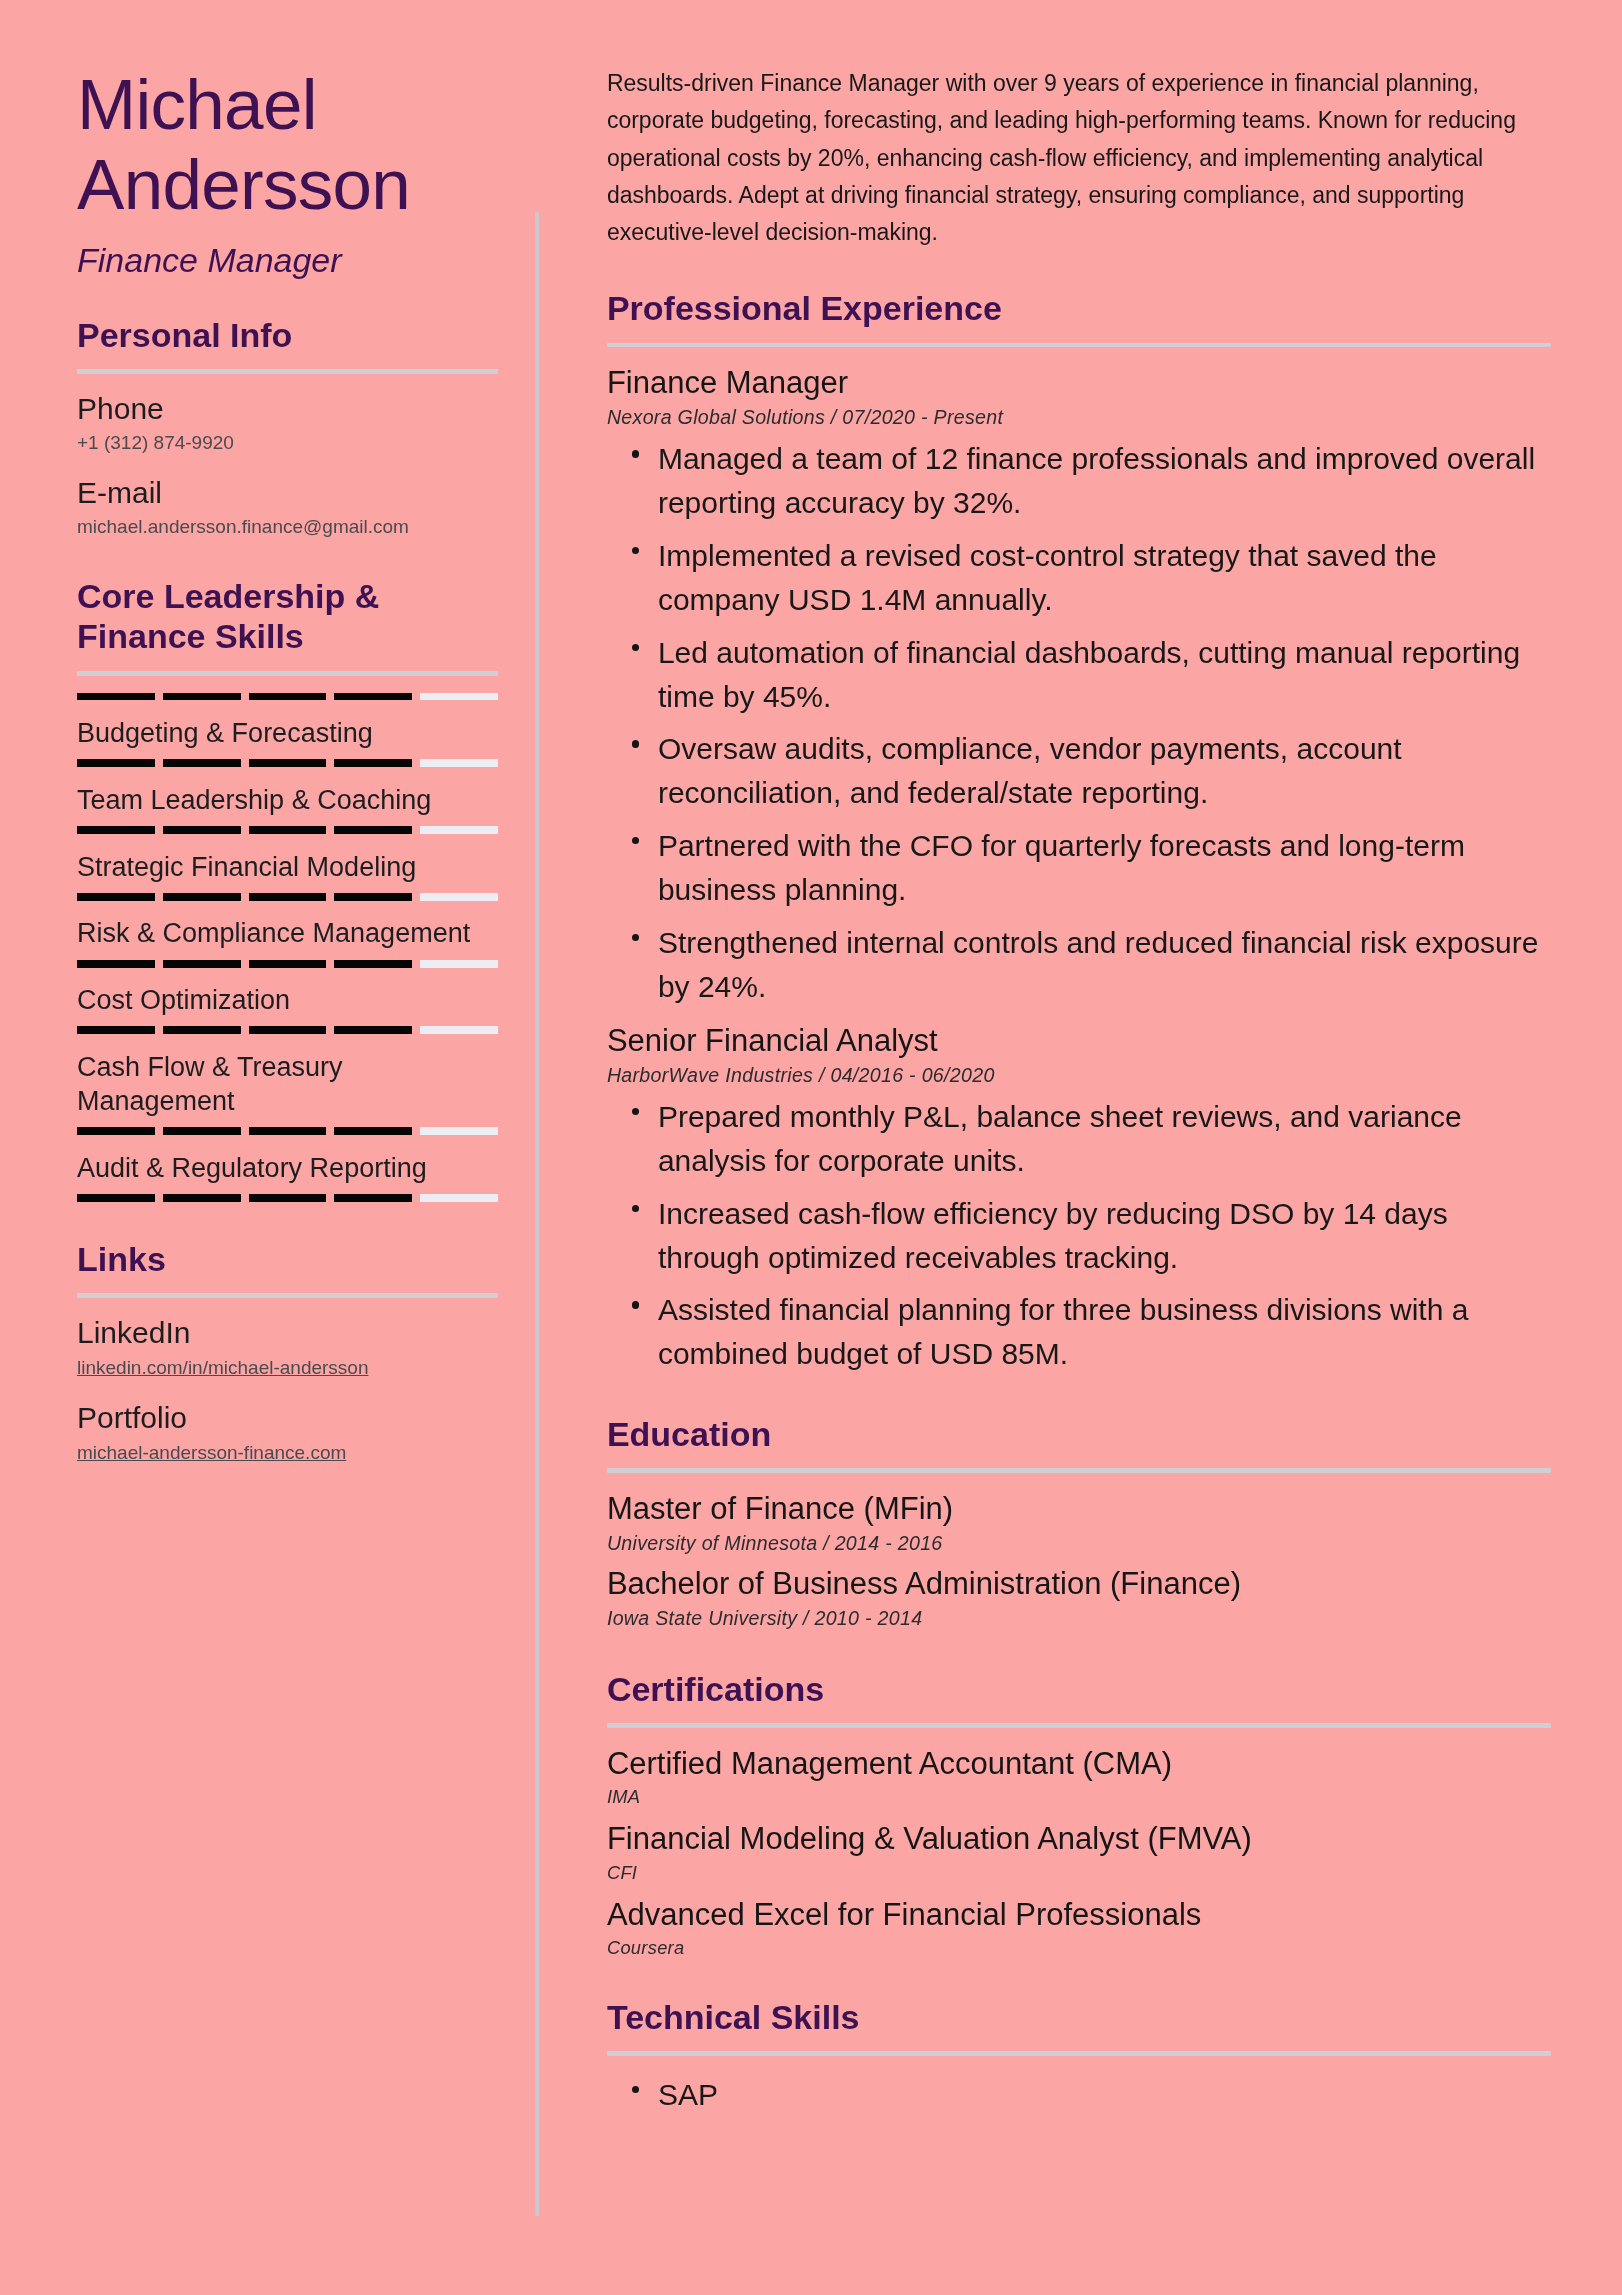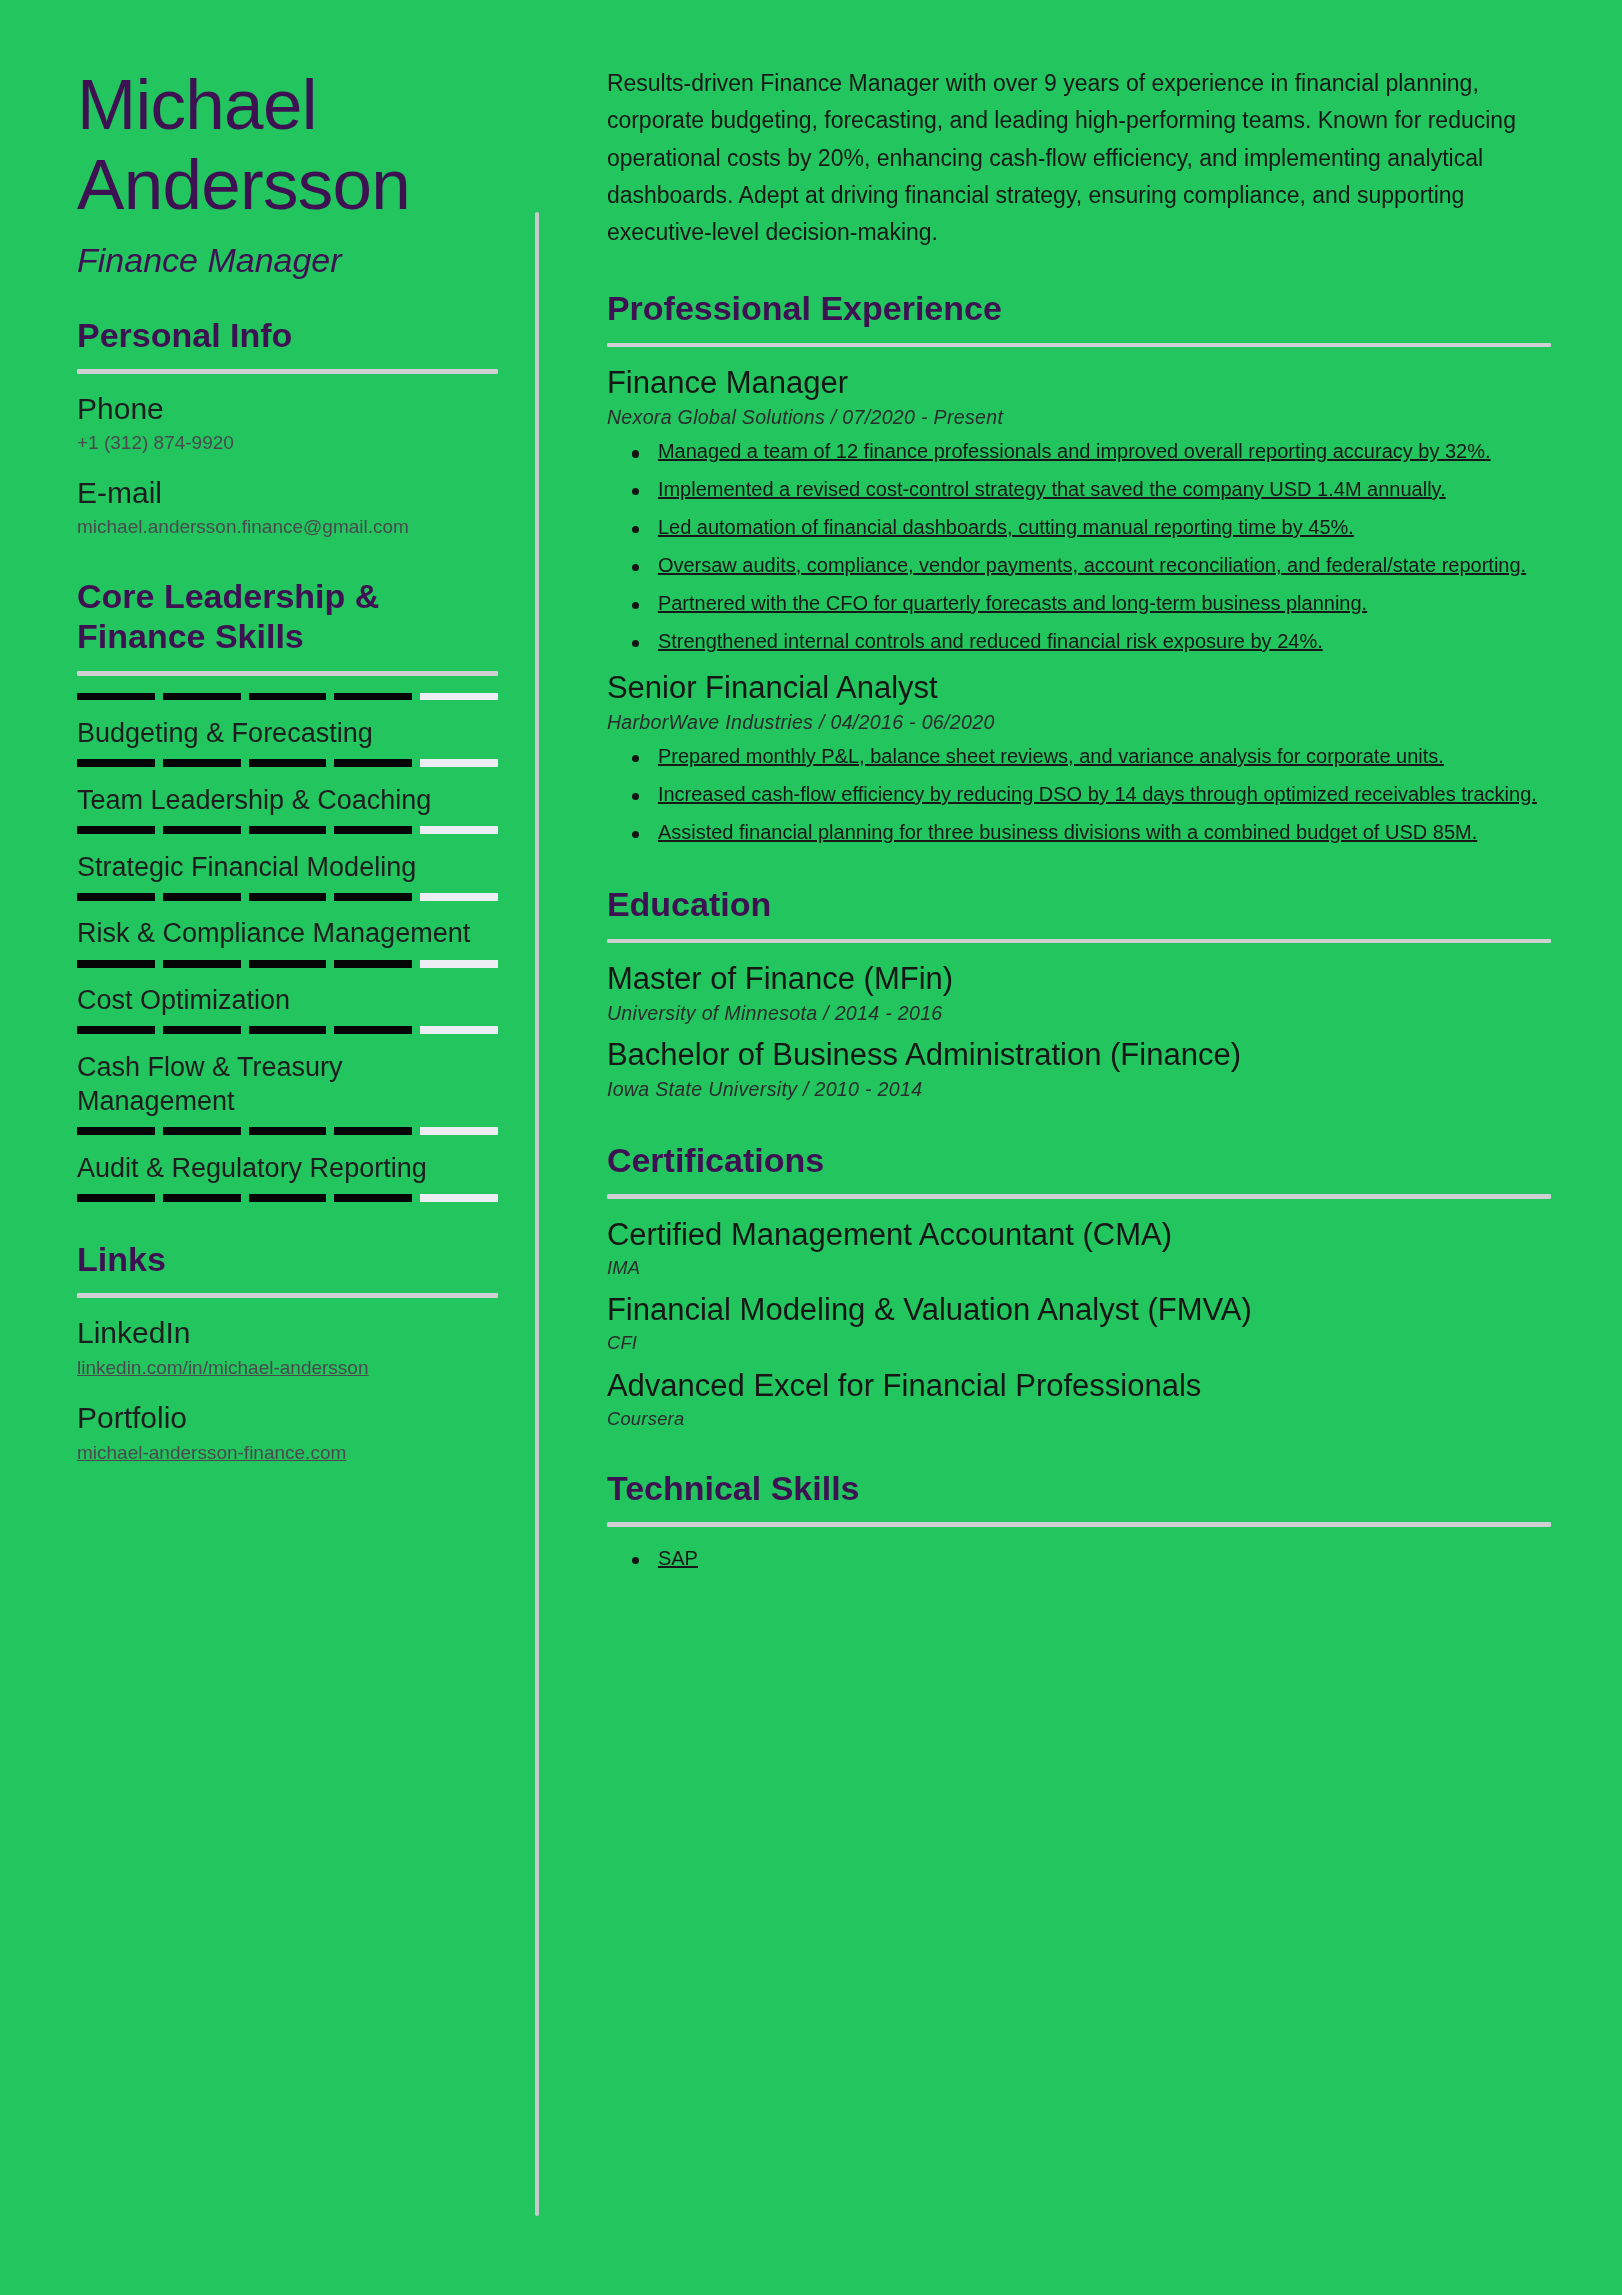--- a/index.html
+++ b/index.html
@@ -11,21 +11,21 @@
     width: 1623px; height: 2295px;
     font-family: "Liberation Sans", sans-serif;
     color: #1a1a1a;
     -webkit-font-smoothing: antialiased;
   }
 
   .page {
     position: relative;
     width: 1623px;
     height: 2295px;
-    background: #22c55e;
+    background: #fca5a5;
     box-sizing: border-box;
     padding: 65px 72px 0 77px;
     display: flex;
     align-items: flex-start;
   }
 
   
   .col-left {
     width: 458px;
     flex: 0 0 458px;
@@ -166,26 +166,25 @@
     line-height: 1.35;
     margin: 0 0 6.5px 0;
   }
   ul.bullets {
     margin: 0 0 0 0;
     padding-left: 51px;
     list-style: none;
   }
   ul.bullets li {
     position: relative;
-    font-size: 20px;
+    font-size: 30px;
     line-height: 1.47;
     color: #181818;
     margin-bottom: 8.5px;
     padding-right: 2.6px;
-    text-decoration: underline;
   }
   ul.bullets li::before {
     content: "";
     position: absolute;
     left: -26px;
     top: 13px;
     width: 7.2px;
     height: 7.2px;
     border-radius: 50%;
     background: #141414;

